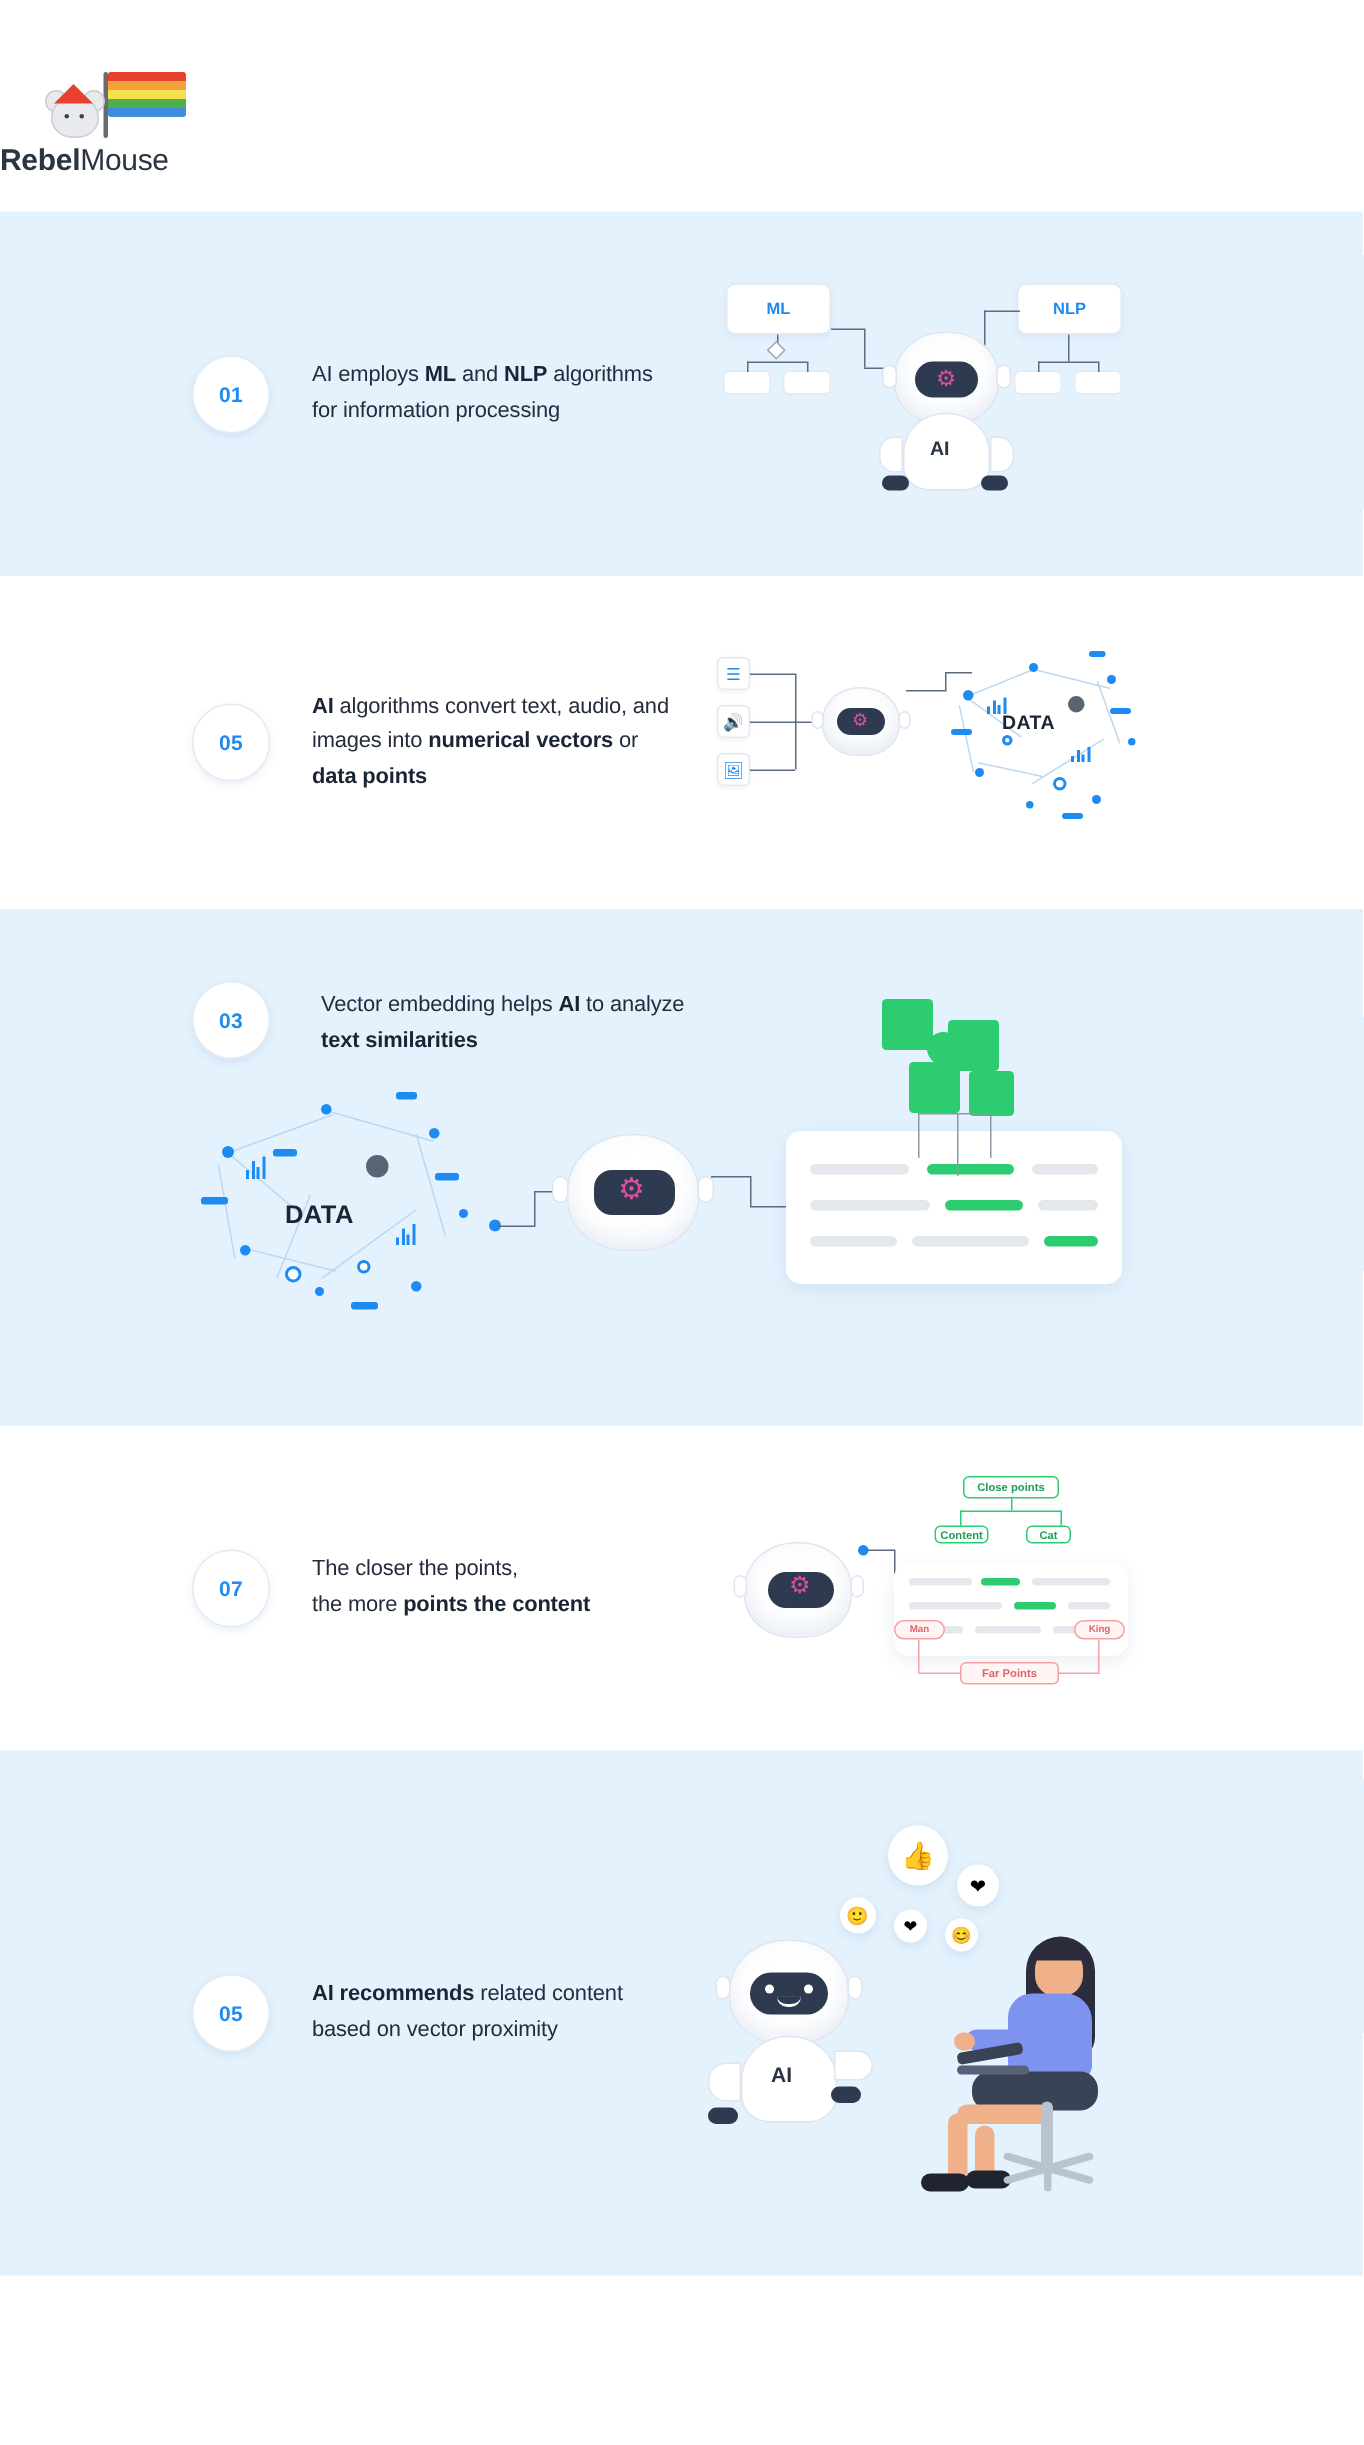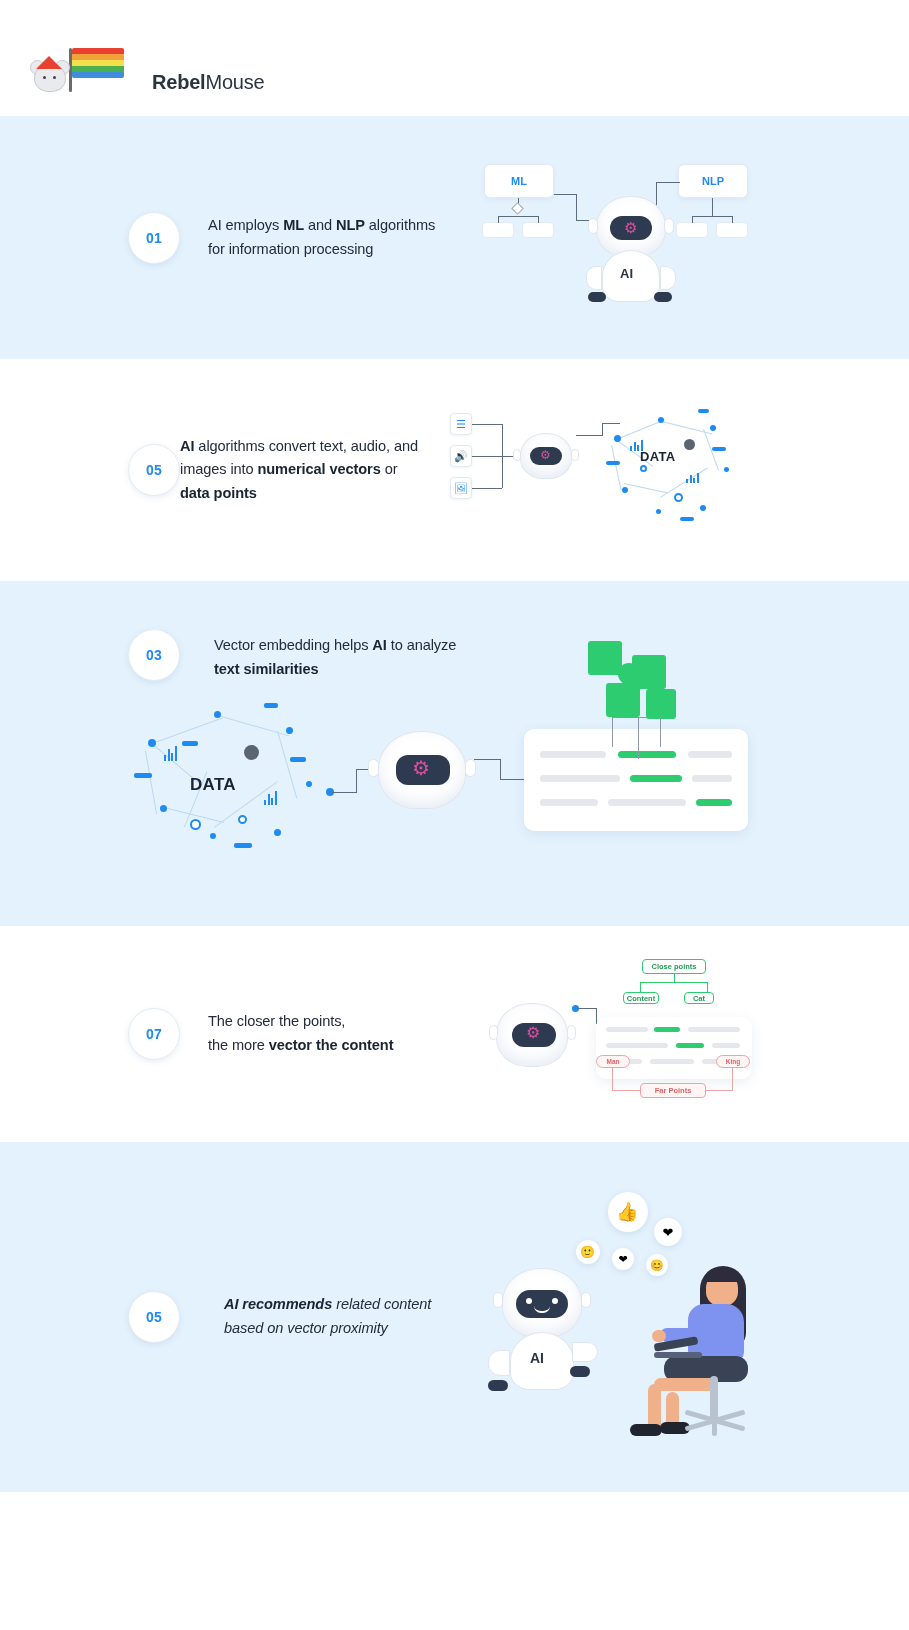--- a/index.html
+++ b/index.html
@@ -16,22 +16,22 @@
     background: #ffffff;
   }
 
   
   .header {
     padding-top: 48px;
     text-align: center;
   }
   .logo-wrap {
     display: flex;
-    flex-direction: row;
-    align-items: flex-end;
+    flex-direction: column;
+    align-items: flex-start;
     gap: 2px;
   }
   .logo-mark {
     position: relative;
     width: 150px;
     height: 46px;
   }
   .logo-flag {
     position: absolute;
     left: 72px;
@@ -404,21 +404,21 @@
         <div class="r-arm" style="left:2px; top:78px; width:16px; height:24px; border-radius:10px 0 0 10px;"></div>
         <div class="r-arm" style="left:76px; top:78px; width:16px; height:24px; border-radius:0 10px 10px 0;"></div>
         <div style="position:absolute; left:4px; top:104px; width:18px; height:10px; background:#2d3a4f; border-radius:5px;"></div>
         <div style="position:absolute; left:70px; top:104px; width:18px; height:10px; background:#2d3a4f; border-radius:5px;"></div>
       </div>
     </div>
   </div>
 
   <div class="row plain" style="height:222px;">
     <div class="badge" style="margin-left:128px;">05</div>
-    <div class="caption" style="width:240px;">
+    <div class="caption" style="margin-left:28px; width:240px;">
       <b>AI</b> algorithms convert text, audio, and images into <b>numerical vectors</b> or <b>data points</b>
     </div>
 
     <div class="art" style="width:280px; height:130px; margin-left:30px;">
       <div class="chip" style="left:0px; top:8px;">☰</div>
       <div class="chip" style="left:0px; top:40px;">🔊</div>
       <div class="chip" style="left:0px; top:72px;">🖼</div>
 
       <div class="ln h" style="left:22px; top:19px; width:30px;"></div>
       <div class="ln h" style="left:22px; top:51px; width:30px;"></div>
@@ -572,21 +572,21 @@
       <div class="ln v" style="left:612px; top:36px; height:30px; background:#8d98a7;"></div>
       <div class="ln v" style="left:638px; top:36px; height:42px; background:#8d98a7;"></div>
       <div class="ln v" style="left:660px; top:36px; height:30px; background:#8d98a7;"></div>
       <div class="ln h" style="left:612px; top:36px; width:48px; background:#8d98a7;"></div>
     </div>
   </div>
 
   <div class="row plain" style="height:216px;">
     <div class="badge" style="margin-left:128px;">07</div>
     <div class="caption" style="margin-left:28px; width:270px;">
-      The closer the points,<br>the more <b>vector the content</b>
+      The closer the points,<br>the more <b>points the content</b>
     </div>
 
     <div class="art" style="width:290px; height:150px; margin-left:10px;">
 
       <div class="robot" style="position:absolute; left:0px; top:38px; width:90px; height:80px;">
         <div class="r-head" style="left:8px; top:6px; width:72px; height:64px;"></div>
         <div class="r-visor" style="left:24px; top:26px; width:44px; height:24px;"></div>
         <div class="r-gear" style="left:38px; top:28px; font-size:16px;">⚙</div>
         <div class="r-ear" style="left:1px; top:28px; width:9px; height:15px;"></div>
         <div class="r-ear" style="left:79px; top:28px; width:9px; height:15px;"></div>
@@ -619,21 +619,21 @@
       <div class="tag-red" style="left:228px; top:96px; width:34px; height:13px;">King</div>
       <div class="cr" style="left:124px; top:109px; width:1.2px; height:22px;"></div>
       <div class="cr" style="left:244px; top:109px; width:1.2px; height:22px;"></div>
       <div class="cr" style="left:124px; top:131px; width:121px; height:1.2px;"></div>
       <div class="tag-red" style="left:152px; top:124px; width:66px; height:15px; border-radius:4px; font-size:7.5px;">Far Points</div>
     </div>
   </div>
 
   <div class="row tint" style="height:350px;">
     <div class="badge" style="margin-left:128px;">05</div>
-    <div class="caption" style="margin-left:44px; width:230px;font-style:italic;">
+    <div class="caption" style="margin-left:28px; width:230px;">
       <b>AI recommends</b> related content based on vector proximity
     </div>
 
     <div class="art" style="width:330px; height:250px; margin-left:30px; position:relative;">
 
       <div class="bubble" style="left:124px; top:0px; width:40px; height:40px; font-size:18px;">
         <span>👍</span>
       </div>
       <div class="bubble" style="left:170px; top:26px; width:28px; height:28px; font-size:13px;">
         <span>❤</span>

